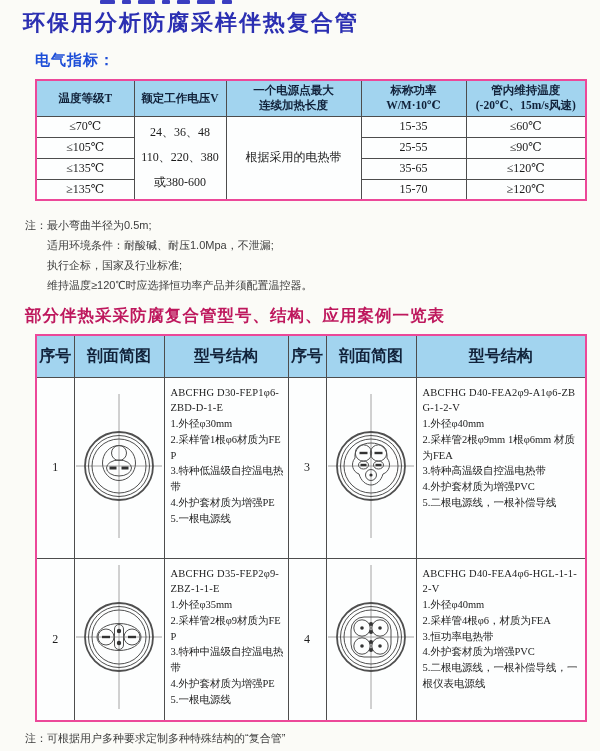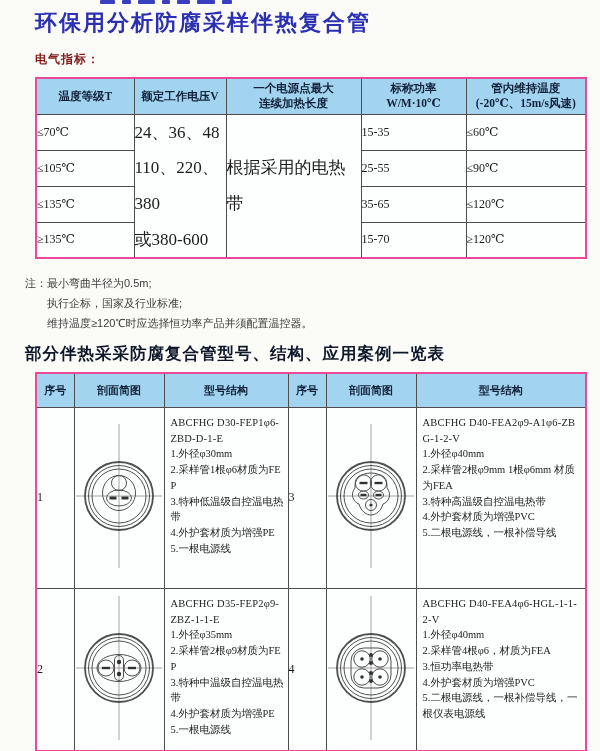--- a/index.html
+++ b/index.html
@@ -4,42 +4,42 @@
 <style>
   * { margin:0; padding:0; box-sizing:border-box; }
   html,body { width:600px; background:#ffffff; }
   body { font-family:"Liberation Sans", sans-serif; }
   .page { position:relative; width:600px; height:751px; background:#fbfbf7; overflow:hidden; }
 
   
   .remnant { position:absolute; top:0; left:100px; height:5px; display:flex; gap:7px; align-items:flex-start; }
   .remnant span { display:block; height:4px; background:#3a3ec0; border-radius:1px; }
 
-  .title { padding-top:8px; margin-left:35px; font-size:22px; font-weight:bold; color:#2b2fb2; letter-spacing:2px; }
-  .sec-heading { margin:13px 0 9px 35px; font-size:12px; font-weight:bold; color:#7f1d1d; letter-spacing:1px; }
-  .sec-heading2 { margin:10px 0 7px 25px; font-size:16.5px; font-weight:bold; color:#0f172a; letter-spacing:1px; }
+  .title { padding-top:8px; margin-left:23px; font-size:22px; font-weight:bold; color:#2b2fb2; letter-spacing:2px; }
+  .sec-heading { margin:13px 0 9px 35px; font-size:15px; font-weight:bold; color:#1d4ed8; letter-spacing:1px; }
+  .sec-heading2 { margin:10px 0 7px 25px; font-size:16.5px; font-weight:bold; color:#be185d; letter-spacing:1px; }
 
   table { border-collapse:collapse; table-layout:fixed; margin-left:35px; width:550px;
           font-family:"Liberation Serif","DejaVu Serif",serif; color:#1c1c1c; }
   table, th, td { border:1px solid #4d4d4d; }
   table { border:2px solid #ec4899; }
   th { background:#a2d4ef; font-weight:bold; font-size:11.5px; text-align:center; vertical-align:middle;
        white-space:pre-line; line-height:1.3; color:#11223a; font-family:"Liberation Serif","DejaVu Serif",serif; }
-  td { background:#fdfefe; font-size:12px; text-align:left; vertical-align:middle; }
+  td { background:#fdfefe; font-size:12px; text-align:center; vertical-align:middle; }
 
   .t1 th { height:36px; }
   .t1 td { height:21px; }
-  .t1 .merged { white-space:pre-line; line-height:2.1; font-size:17px; }
+  .t1 .merged { white-space:pre-line; line-height:2.1; font-size:12px; }
 
   .notes { margin:14px 0 0 25px; font-size:11px; color:#3c3c3c; line-height:20px; }
   .notes .note-line { display:flex; }
   .notes .note-label { width:22px; flex:none; }
   .notes .note-indent { width:22px; flex:none; }
 
-  .t2 th { height:34px; font-size:11px; }
+  .t2 th { height:42px; font-size:16px; }
   .t2 td.no-cell { font-size:12px; }
   .t2 td.diagram-cell { padding:2px 0; }
   .t2 td.model-cell { text-align:left; vertical-align:top; padding:7px 4px 4px 6px;
                       font-size:10.5px; line-height:1.5; }
   .t2 .model-line { font-weight:normal; word-break:break-all; letter-spacing:0.2px; }
   .t2 .detail-line { word-break:break-all; }
   .row-a td { height:181px; }
   .row-b td { height:163px; }
 
   svg .ax { stroke:#8d8d8d; stroke-width:0.8; }
@@ -113,20 +113,24 @@
         <td>15-70</td>
         <td>≥120℃</td>
       </tr>
     </tbody>
   </table>
 
   <div class="notes">
     <div class="note-line">
       <span class="note-label">注：</span>
       <span>最小弯曲半径为0.5m;</span>
+    </div>
+    <div class="note-line">
+      <span class="note-indent"></span>
+      <span>适用环境条件：耐酸碱、耐压1.0Mpa，不泄漏;</span>
     </div>
     <div class="note-line">
       <span class="note-indent"></span>
       <span>执行企标，国家及行业标准;</span>
     </div>
     <div class="note-line">
       <span class="note-indent"></span>
     </div>
     <div class="note-line">
       <span class="note-indent"></span>

